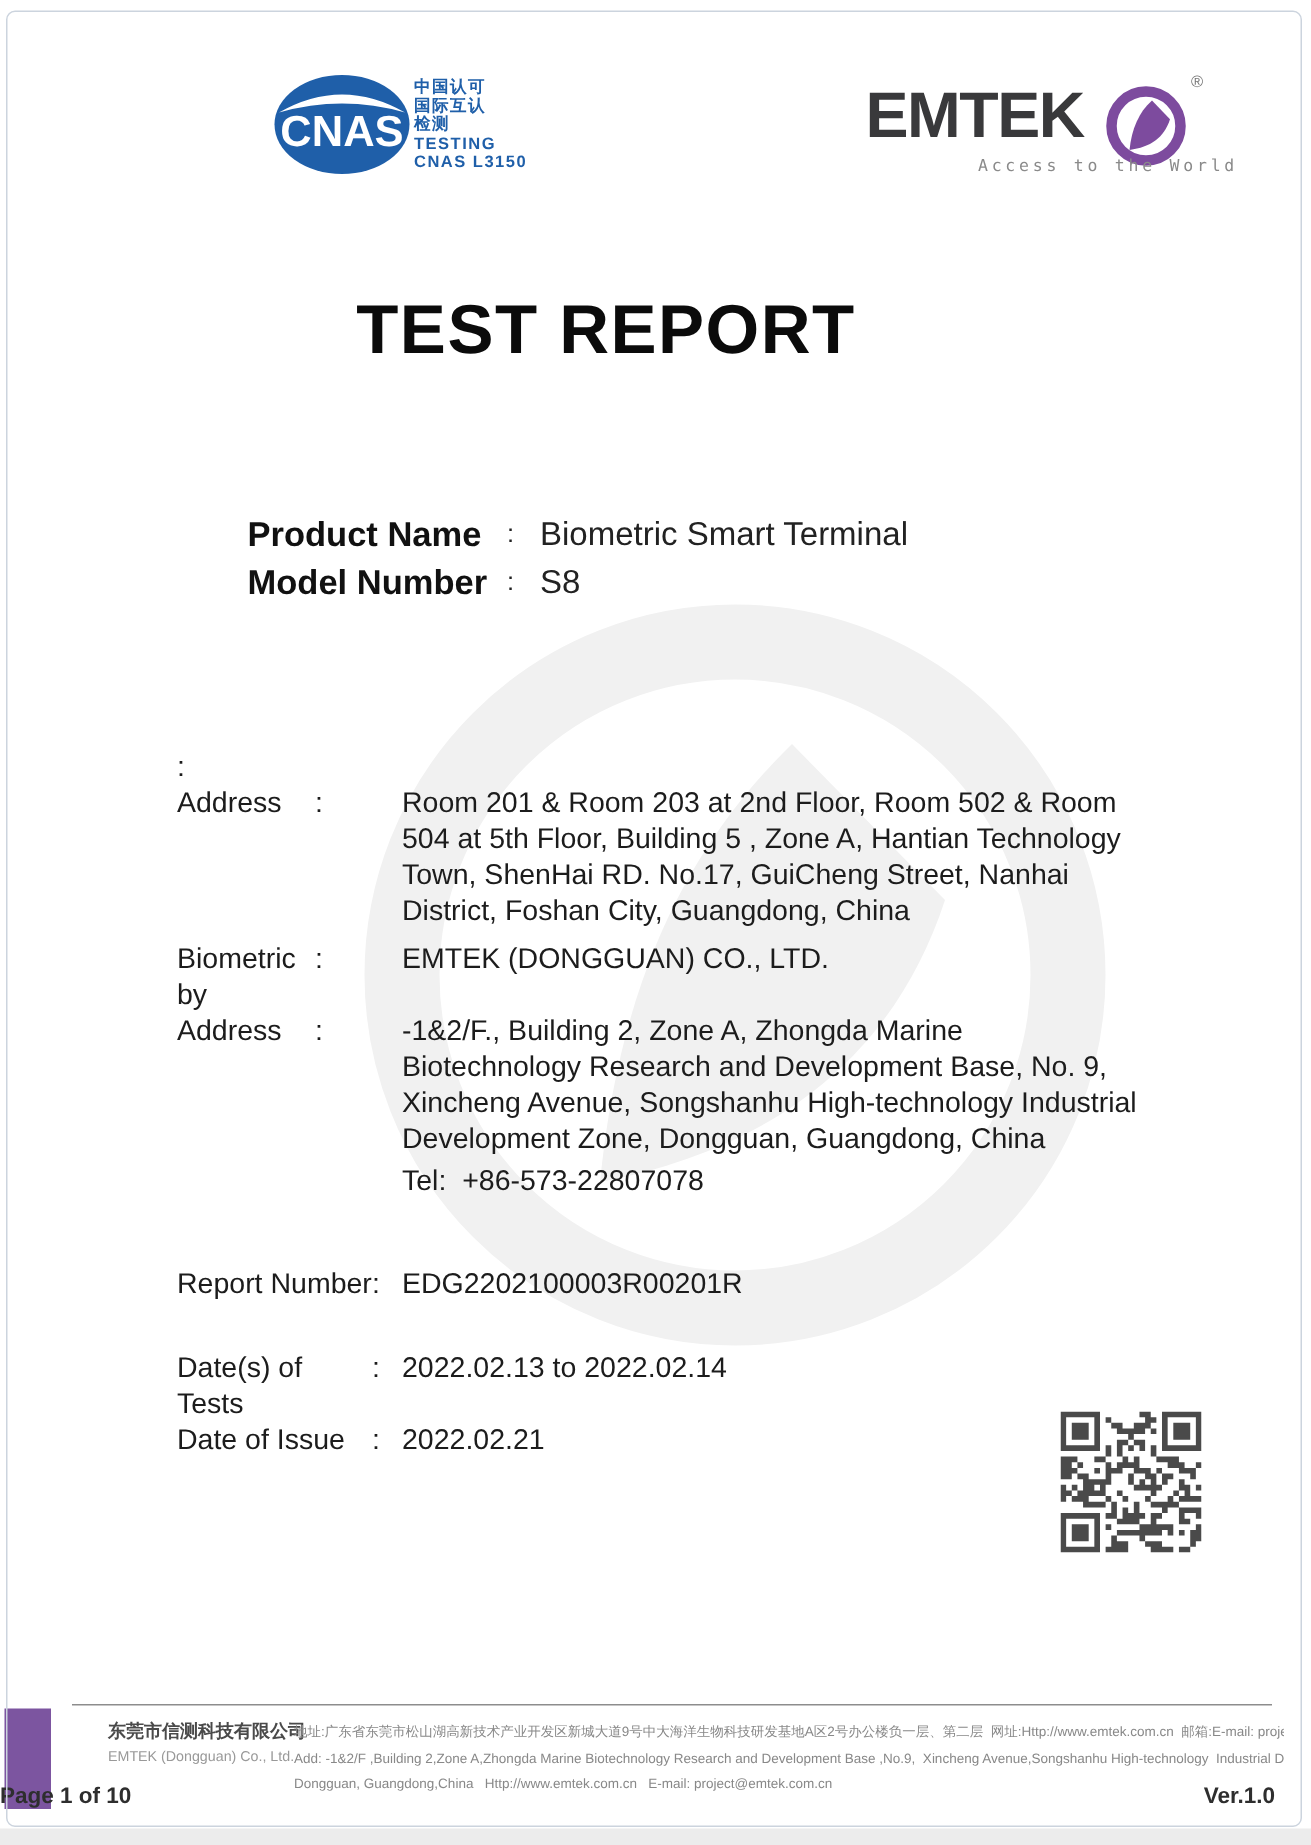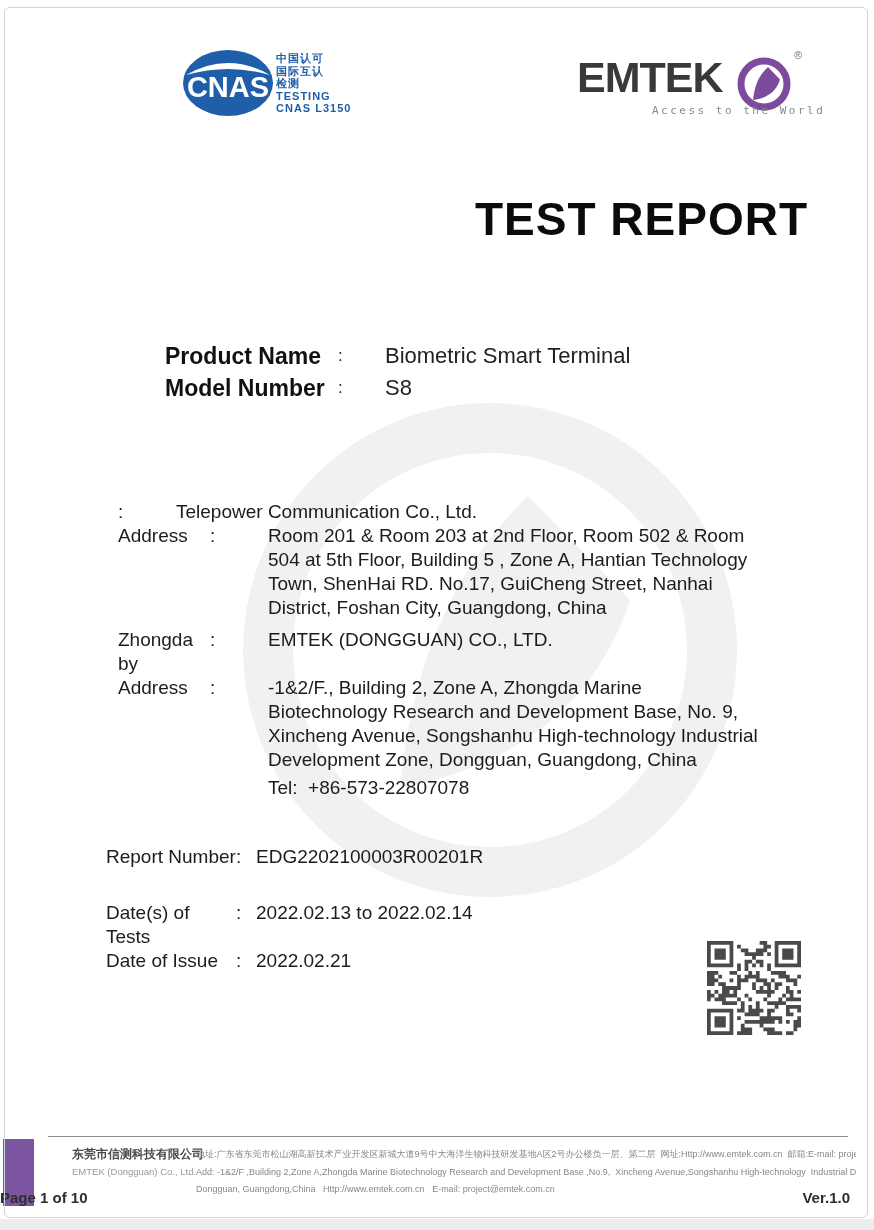--- a/index.html
+++ b/index.html
@@ -39,45 +39,45 @@
   .emtek-reg { position:absolute; left:794px; top:49px; font-size:11px; color:#777; }
   .emtek-tagline {
     position:absolute; left:652px; top:104px;
     font-family:"DejaVu Sans Mono", monospace;
     font-size:11px; color:#8a8a8a; letter-spacing:2.5px; white-space:pre;
   }
 
   
   .title {
     position:absolute; left:0; top:192px; width:808px;
-    text-align:right; font-size:46px; font-weight:bold; color:#0b0b0b;
+    text-align:center; font-size:46px; font-weight:bold; color:#0b0b0b;
     letter-spacing:1px; margin:0;
   }
 
   
   .product { position:absolute; left:165px; top:340px; }
   .product-row { display:flex; align-items:center; height:32px; }
   .product-label { width:173px; font-size:23px; font-weight:bold; color:#111; }
   .product-colon { width:22px; font-size:17px; color:#222; }
-  .product-value { font-size:22px; color:#222;margin-left:25px; }
+  .product-value { font-size:22px; color:#222; }
 
   
   .info-row { display:flex; font-size:19px; line-height:24px; color:#1c1c1c; }
   .lbl { width:92px; flex:none; }
   .col { width:58px; flex:none; }
   .val { width:410px; }
   .val div { white-space:nowrap; }
   .pre { white-space:pre; }
 
   .parties { position:absolute; left:118px; top:500px; }
   .gap8  { height:8px; }
   .gap4  { height:4px; }
   .gap32 { height:32px; }
 
-  .report-info { position:absolute; left:106px; top:845px; }
+  .report-info { position:absolute; left:118px; top:845px; }
   .report-info .lbl { width:130px; }
   .report-info .col { width:20px; }
 
   
   .qr { position:absolute; left:707px; top:941px; width:94px; height:94px; }
 
   
   .footer-rule { position:absolute; left:48px; top:1136px; width:800px; border-top:1.5px solid #8d8d8d; }
   .footer-block { position:absolute; left:3px; top:1139px; width:31px; height:67px; background:#7c55a0; }
   .footer-company { position:absolute; left:72px; top:1146px; width:122px; }
@@ -145,35 +145,34 @@
       <div class="product-row">
         <span class="product-label">Model Number</span>
         <span class="product-colon">:</span>
         <span class="product-value">S8</span>
       </div>
     </div>
 
     <div class="parties">
       <div class="info-row">
         <span class="col">:</span>
-        <span class="val">Telepower Communication Co., Ltd.</span>
       </div>
       <div class="info-row">
         <span class="lbl">Address</span>
         <span class="col">:</span>
         <span class="val">
           <div>Room 201 &amp; Room 203 at 2nd Floor, Room 502 &amp; Room</div>
           <div>504 at 5th Floor, Building 5 , Zone A, Hantian Technology</div>
           <div>Town, ShenHai RD. No.17, GuiCheng Street, Nanhai</div>
           <div>District, Foshan City, Guangdong, China</div>
         </span>
       </div>
       <div class="gap8"></div>
       <div class="info-row">
-        <span class="lbl">Zhongda by</span>
+        <span class="lbl">Biometric by</span>
         <span class="col">:</span>
         <span class="val">EMTEK (DONGGUAN) CO., LTD.</span>
       </div>
       <div class="info-row">
         <span class="lbl">Address</span>
         <span class="col">:</span>
         <span class="val">
           <div>-1&amp;2/F., Building 2, Zone A, Zhongda Marine</div>
           <div>Biotechnology Research and Development Base, No. 9,</div>
           <div>Xincheng Avenue, Songshanhu High-technology Industrial</div>

